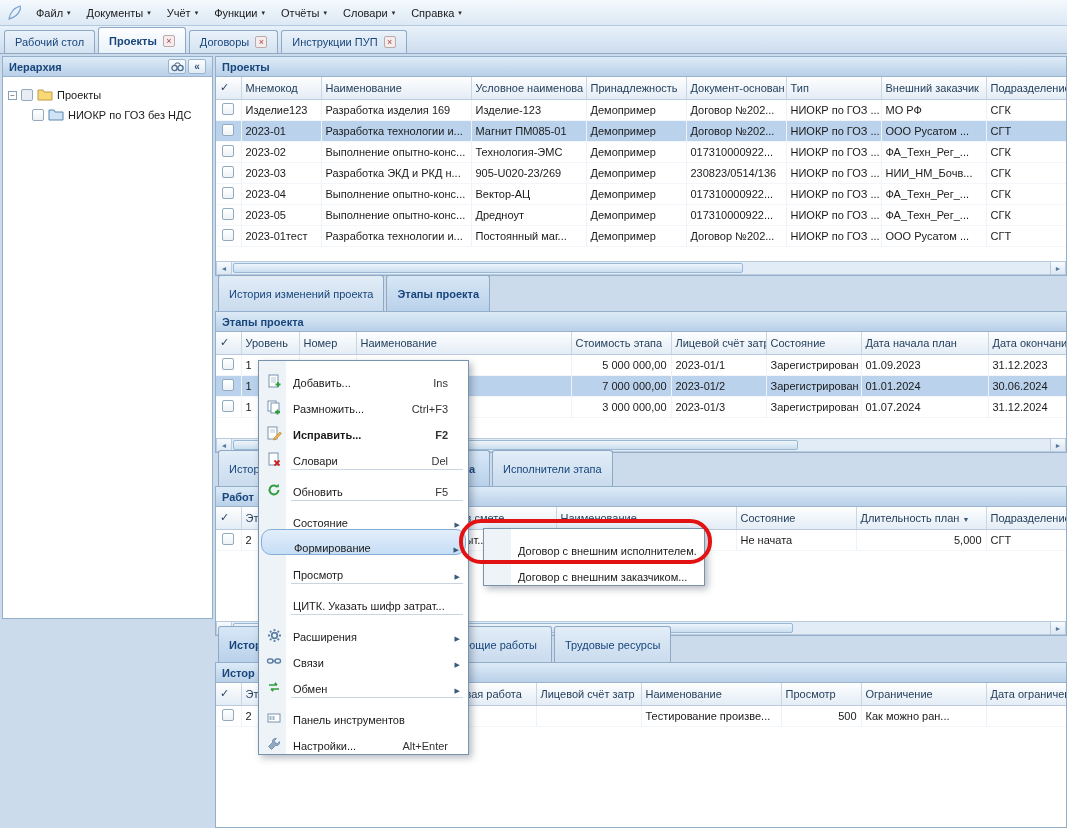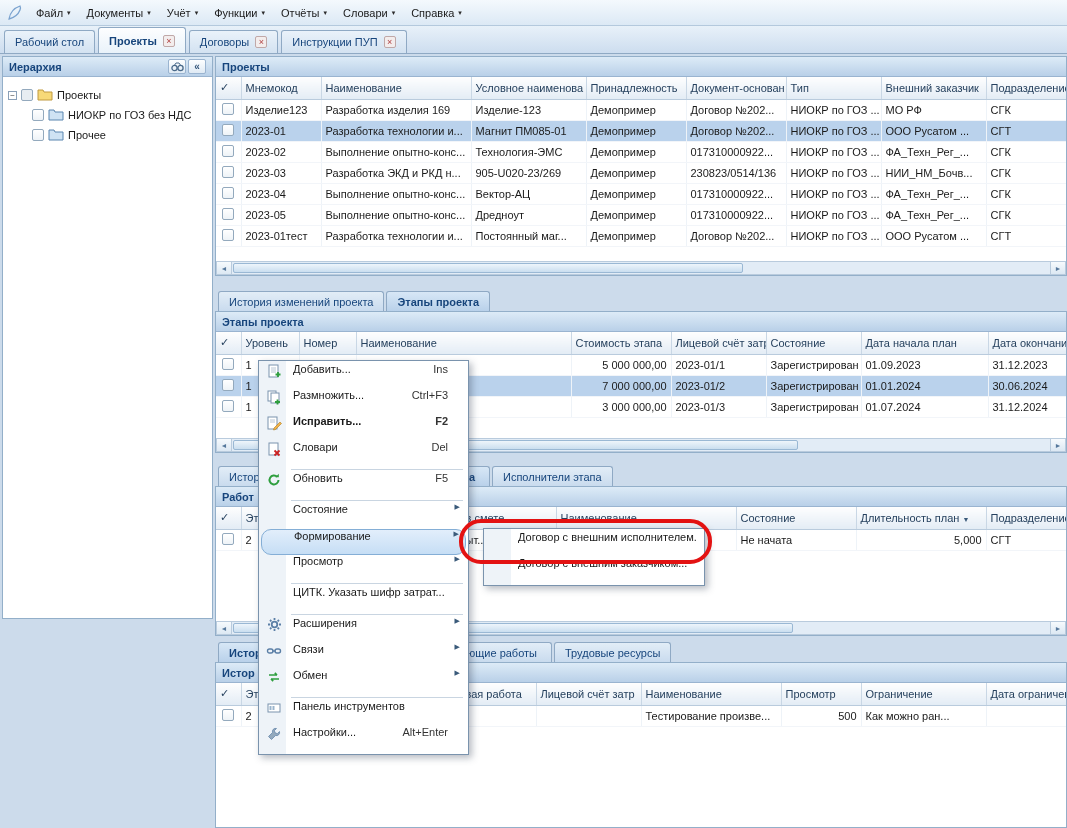--- a/index.html
+++ b/index.html
@@ -31,32 +31,32 @@
 .grid{border-collapse:collapse;table-layout:fixed;width:100%}
 .grid th{height:22px;background:linear-gradient(#fefefe,#e3ecf5);border-right:1px solid #c9d7e5;border-bottom:1px solid #b9cbdd;font-weight:normal;text-align:left;padding:0 4px;white-space:nowrap;overflow:hidden;color:#26415e}
 .grid td{height:21px;border-right:1px solid #eef3f8;border-bottom:1px solid #f2f5f9;padding:0 4px;white-space:nowrap;overflow:hidden}
 .grid tr.sel td{background:#bad2ec}
 .num{text-align:right}
 .chkcell{text-align:center}
 .frag{padding-left:112px}
 .sorticon{font-size:7px;color:#3a5a7a;margin-left:3px}
 
 .subtabs{display:flex;gap:2px;align-items:flex-end;height:26px}
-.stab{height:20px;display:flex;align-items:center;padding:0 10px;border:1px solid #8fa9c4;border-bottom:none;border-radius:3px 3px 0 0;background:linear-gradient(#e2edf7,#c9dbee);color:#17457c;white-space:nowrap;overflow:hidden}
+.stab{height:36px;display:flex;align-items:center;padding:0 10px;border:1px solid #8fa9c4;border-bottom:none;border-radius:3px 3px 0 0;background:linear-gradient(#e2edf7,#c9dbee);color:#17457c;white-space:nowrap;overflow:hidden}
 .stab.active{background:linear-gradient(#d7e7f6,#b9d1ea);font-weight:bold}
 .stab.fragr{justify-content:flex-end;padding-right:14px}
 
 .hscroll{position:absolute;height:14px;background:#e2ecf6;border:1px solid #b9cbdd;display:flex;align-items:stretch}
 .sbtn{width:15px;border-right:1px solid #b9cbdd;background:linear-gradient(#f6fafd,#dce8f3);color:#56789c;font-size:7px;display:flex;align-items:center;justify-content:center}
 .sbtn.r{border-right:none;border-left:1px solid #b9cbdd}
 .strack{flex:1;position:relative}
 .sthumb{position:absolute;left:1px;top:1px;bottom:1px;background:linear-gradient(#eef5fb,#cadeef);border:1px solid #9ab8d4;border-radius:2px}
 
 .ctx{left:258px;top:360px;width:211px;background:linear-gradient(to right,#eef3f8 0,#eef3f8 27px,#fff 27px);border:1px solid #7a93ad;box-shadow:3px 3px 7px rgba(50,60,80,.35);padding:2px;z-index:40}
-.ci{height:26px;display:flex;align-items:flex-start;position:relative;padding-right:6px}
+.ci{height:26px;display:flex;align-items:flex-end;position:relative;padding-right:6px}
 .cicon{width:26px;min-width:26px;display:flex;align-items:center;justify-content:center}
 .clabel{padding-left:6px;flex:1;white-space:nowrap;overflow:hidden}
 .csc{color:#333;padding-left:10px;padding-right:12px}
 .carrow{position:absolute;right:6px;font-size:7px;color:#3a5a7a}
 .csep{height:1px;background:#c9d5e1;margin:2px 3px 2px 30px}
 .ci.hl{background:linear-gradient(#e2eefb,#c6def5);border:1px solid #84aed6;border-radius:10px}
 .ci.bold .clabel,.ci.bold .csc{font-weight:bold}
 .submenu{left:483px;top:528px;width:222px;background:linear-gradient(to right,#eef3f8 0,#eef3f8 27px,#fff 27px);border:1px solid #7a93ad;box-shadow:3px 3px 7px rgba(50,60,80,.35);padding:2px;z-index:45}
 
 .oval{left:459px;top:519px;width:253px;height:45px;border:4px solid #e31212;border-radius:22px;z-index:60;pointer-events:none}
@@ -141,27 +141,20 @@
               <path d="M1 2h5l1 2h8v8H1z" fill="#f7d978" stroke="#c09a40"></path>
             </svg></span>
         <span>Проекты</span>
       </div>
       <div class="trow child">
         <span class="cb"></span>
         <span><svg width="16" height="13" viewBox="0 0 16 13">
               <path d="M1 2h5l1 2h8v8H1z" fill="#cfe3f4" stroke="#5b86b0"></path>
             </svg></span>
         <span>НИОКР по ГОЗ без НДС</span>
-      </div>
-      <div class="trow child">
-        <span class="cb"></span>
-        <span><svg width="16" height="13" viewBox="0 0 16 13">
-              <path d="M1 2h5l1 2h8v8H1z" fill="#cfe3f4" stroke="#5b86b0"></path>
-            </svg></span>
-        <span>Прочее</span>
       </div>
     </div>
   </div>
 
   <div class="abs panel" style="left:215px;top:56px;width:852px;height:220px">
     <div class="hdrbar">
         <span>Проекты</span>
       </div>
     <table class="grid">
       <colgroup>

